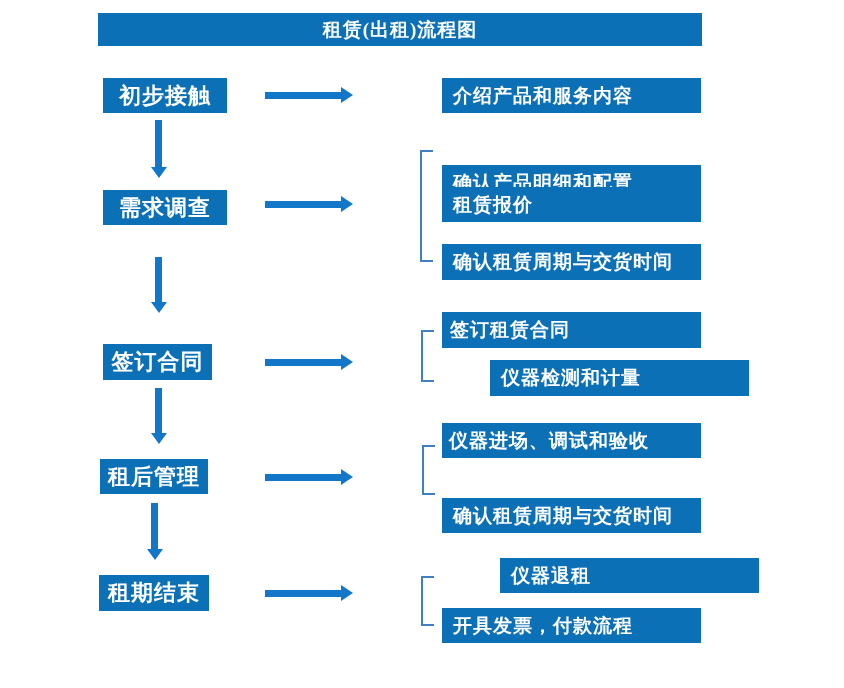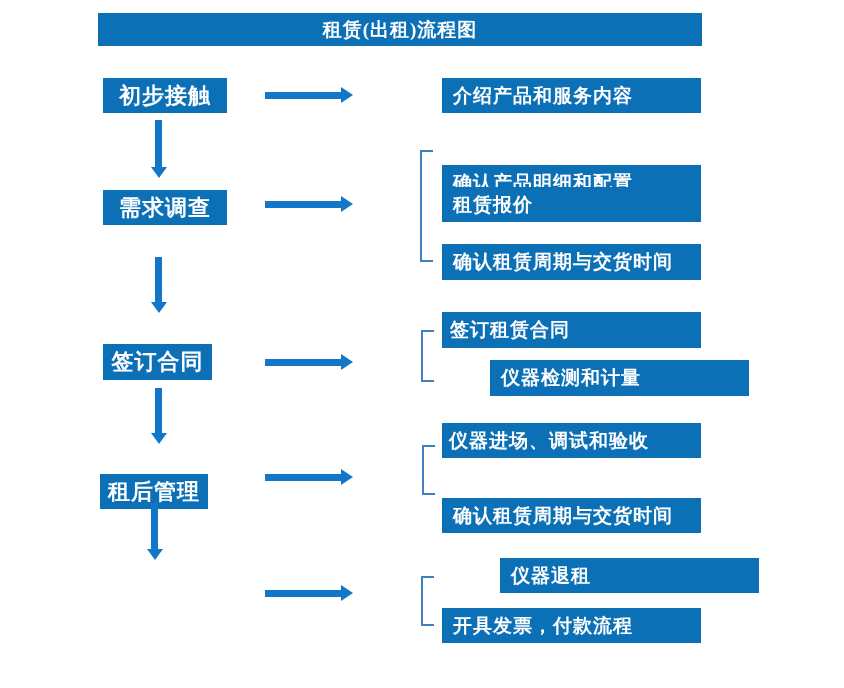--- a/index.html
+++ b/index.html
@@ -59,21 +59,22 @@
 </head>
 <body>
 
 <div class="canvas">
 
   <div class="bluebox titlebar" style="left:98px;top:13px;width:604px;height:33px;">租赁(出租)流程图</div>
 
   <div class="bluebox lbox" style="left:103px;top:78px;width:124px;height:35px;">初步接触</div>
   <div class="bluebox lbox" style="left:103px;top:190px;width:124px;height:35px;">需求调查</div>
   <div class="bluebox lbox" style="left:103px;top:344px;width:109px;height:36px;">签订合同</div>
-  <div class="bluebox lbox" style="left:100px;top:459px;width:108px;height:35px;margin-top:15px;">租后管理</div>
+  <div class="bluebox lbox" style="left:100px;top:459px;width:108px;height:35px;">租后管理</div>
+  <div class="bluebox lbox" style="left:99px;top:575px;width:110px;height:36px;">租期结束</div>
 
   <div class="varrow" style="left:151px;top:120px;height:58px;">
     <div class="stem"></div>
     <div class="head"></div>
   </div>
   <div class="varrow" style="left:151px;top:257px;height:56px;">
     <div class="stem"></div>
     <div class="head"></div>
   </div>
   <div class="varrow" style="left:151px;top:388px;height:56px;">

